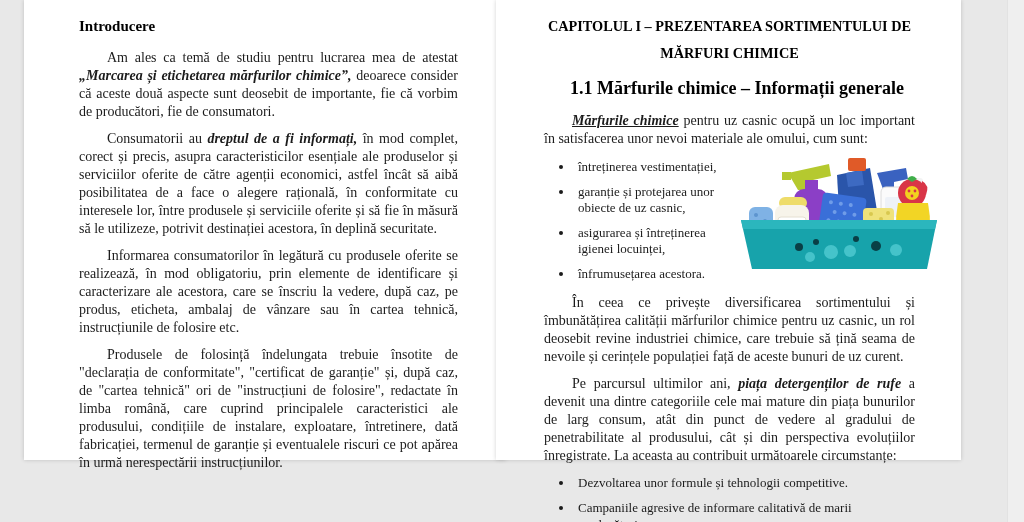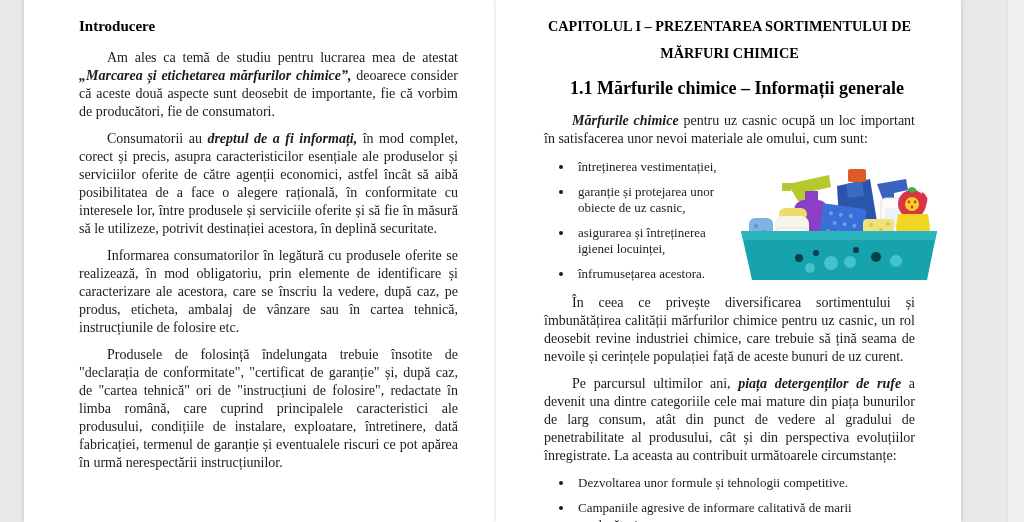--- a/index.html
+++ b/index.html
@@ -5,34 +5,34 @@
   html,body{margin:0;padding:0;}
   body{
     width:1024px;height:522px;
     background:#e8e8e8;
     font-family:"Liberation Serif", serif;
     color:#1b1b1b;
     overflow:hidden;
     position:relative;
   }
   .page{
-    position:absolute;top:0;height:522px;background:#ffffff;
+    position:absolute;top:0;height:460px;background:#ffffff;
     box-sizing:border-box;box-shadow:0 0 4px rgba(0,0,0,.18);
   }
   .page-left{left:24px;width:482px;padding:14px 48px 0 55px;}
   .page-right{left:496px;width:465px;padding:10px 46px 0 48px;}
   .scroll-area{position:absolute;right:0;top:0;width:16px;height:522px;background:#efefef;border-left:1px solid #e2e2e2;}
 
   .doc-heading{font-size:15px;font-weight:bold;color:#000;margin:4px 0 14px 0;}
   p.para{margin:0 0 9px 0;text-indent:28px;text-align:justify;font-size:14px;line-height:18px;}
   .chapter-title{font-weight:bold;font-size:14.3px;line-height:25px;text-align:center;color:#000;margin:4px 0 4px 0;}
   .chapter-title-block{margin-bottom:12px;}
   .section-heading{font-weight:bold;font-size:18px;color:#000;margin:2px 0 13px 0;text-indent:26px;}
 
-  .media-row{display:flex;align-items:center;margin:2px 0 4px 0;}
+  .media-row{display:flex;align-items:flex-start;margin:2px 0 4px 0;}
   ul.bullets{margin:2px 0 6px 0;padding-left:30px;list-style:disc outside;}
   ul.bullets li{font-size:13px;line-height:16.5px;margin:0 0 8px 0;text-align:left;}
   .usage-bullets{width:192px;flex:0 0 auto;}
   .usage-bullets li{padding-left:4px;}
   ul.market-bullets{margin:0 0 8px 0;padding-left:30px;list-style:disc outside;}
   ul.market-bullets li{font-size:13px;line-height:17px;margin:0 0 8px 0;padding-left:4px;}
 
   .product-image{flex:0 0 auto;margin-left:auto;margin-right:-10px;margin-top:-6px;}
 </style>
 </head>
@@ -49,21 +49,21 @@
 </div>
 
 <div class="page page-right">
   <div class="chapter-title-block">
     <div class="chapter-title">CAPITOLUL I – PREZENTAREA SORTIMENTULUI DE</div>
     <div class="chapter-title" style="margin-top:-2px;">MĂRFURI CHIMICE</div>
   </div>
 
   <div class="section-heading">1.1 Mărfurile chimice – Informații generale</div>
 
-  <p class="para"><span style="font-weight: bold; font-style: italic;">Mărfurile chimice</span><span> pentru uz casnic ocupă un loc important în satisfacerea unor nevoi materiale ale omului, cum sunt:</span></p>
+  <p class="para"><span style="font-weight: bold; font-style: italic; text-decoration: underline;">Mărfurile chimice</span><span> pentru uz casnic ocupă un loc important în satisfacerea unor nevoi materiale ale omului, cum sunt:</span></p>
 
   <div class="media-row">
     <div class="usage-bullets">
       <ul class="bullets">
           <li>întreținerea vestimentației,</li>
           <li>garanție și protejarea unor obiecte de uz casnic,</li>
           <li>asigurarea și întreținerea igienei locuinței,</li>
           <li>înfrumusețarea acestora.</li>
         </ul>
     </div>

